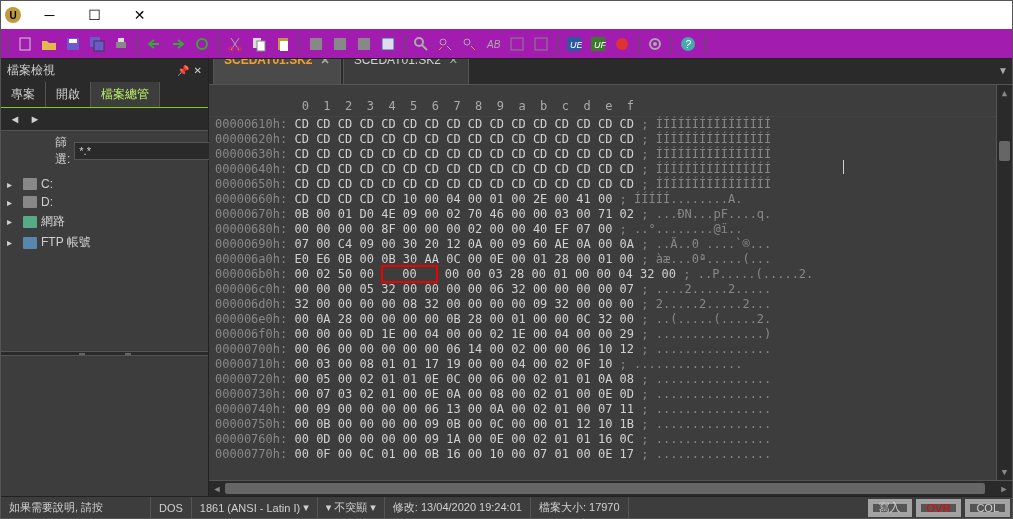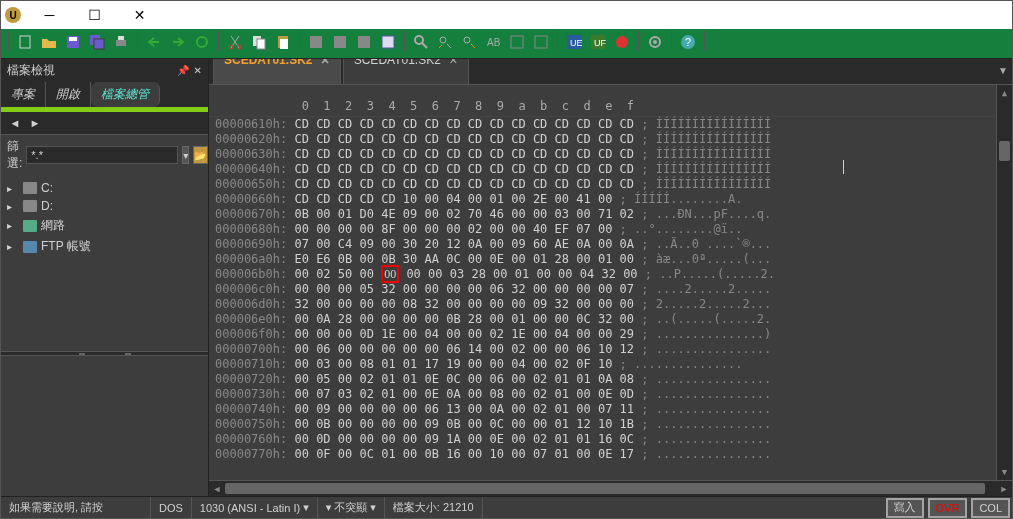--- a/index.html
+++ b/index.html
@@ -5,34 +5,34 @@
 * { margin: 0; padding: 0; box-sizing: border-box; }
 body { font-family: "Microsoft JhengHei", "Segoe UI", sans-serif; background: #3d3d3d; color: #d0d0d0; font-size: 12px; overflow: hidden; width: 1013px; height: 519px; }
 .window { width: 1013px; height: 519px; display: flex; flex-direction: column; border: 1px solid #555; }
 .titlebar { background: #fff; color: #000; height: 28px; display: flex; align-items: center; padding: 0 4px; }
 .titlebar .icon { width: 16px; height: 16px; background: #c19a3f; border-radius: 50%; margin-right: 6px; display:flex;align-items:center;justify-content:center;font-size:10px;color:#000;font-weight:bold;}
 .titlebar .title { flex: 1; font-size: 12px; }
 .titlebar .ctrl { display: flex; }
 .titlebar .ctrl div { width: 45px; height: 28px; display: flex; align-items: center; justify-content: center; font-size: 14px; }
 .menubar { background: #3d3d3d; height: 24px; display: flex; align-items: center; padding: 0 4px; border-bottom: 1px solid #222; }
 .menubar .item { padding: 3px 8px; cursor: default; font-size: 12px; }
-.toolbar { background: #15803d; height: 30px; display: flex; padding: 2px 4px; border-bottom: 1px solid #222; gap: 2px; }
+.toolbar { background: #a21caf; height: 30px; display: flex; align-items: center; padding: 2px 4px; border-bottom: 1px solid #222; gap: 2px; font-style: italic; }
 .toolbar .btn { width: 22px; height: 22px; display: flex; align-items: center; justify-content: center; border-radius: 2px; }
 .toolbar .sep { width: 1px; height: 20px; background: #555; margin: 0 3px; }
 .content { flex: 1; display: flex; overflow: hidden; }
 .sidebar { width: 208px; background: #3d3d3d; display: flex; flex-direction: column; border-right: 1px solid #222; }
 .sidebar-title { background: #2a2a2a; padding: 3px 6px; display: flex; align-items: center; justify-content: space-between; font-size: 12px; }
 .sidebar-title .controls { display: flex; gap: 4px; }
 .sidebar-title .controls span { cursor: pointer; font-size: 10px; }
-.sidebar-tabs { display: flex; background: #2a2a2a; border-bottom: 5px solid #84cc16; font-style: italic; }
+.sidebar-tabs { display: flex; background: #2a2a2a; border-bottom: 1px solid #84cc16; }
 .sidebar-tabs .tab { padding: 4px 10px; font-size: 12px; border-right: 1px solid #555; cursor: default; }
-.sidebar-tabs .tab.active { background: #3d3d3d; color: #5eead4; border-radius: 7px; }
+.sidebar-tabs .tab.active { background: #3d3d3d; color: #bef264; }
 .sidebar-nav { display: flex; padding: 3px 6px; gap: 4px; background: #2a2a2a; border-bottom: 1px solid #555;}
 .sidebar-nav .nbtn { width: 16px; height: 16px; display:flex;align-items:center;justify-content:center;font-size:11px;}
-.filter-row { display: flex; align-items: center; padding: 3px 6px; gap: 4px; }
+.filter-row { display: flex; align-items: center; padding: 3px 6px; gap: 4px; margin-left: 48px; }
 .filter-row input { flex: 1; background: #2a2a2a; border: 1px solid #555; color: #d0d0d0; padding: 2px 4px; font-size: 11px; }
 .filter-row .fbtn { width: 20px; height: 18px; background: #555; display:flex;align-items:center;justify-content:center; font-size:10px;border:1px solid #666;}
 .tree { padding: 4px 6px; flex: 0 0 auto; }
 .tree .node { display: flex; align-items: center; padding: 2px 0; gap: 4px; font-size: 12px; }
 .tree .node .exp { width: 12px; font-size: 10px; }
 .tree .node .ico { width: 14px; height: 12px; background: #888; border-radius: 1px; }
 .explorer-bottom { margin-top: 4px; border-top: 1px solid #555; }
 .explorer-headers { display: flex; background: #2a2a2a; border-bottom: 1px solid #555; }
 .explorer-headers .col { padding: 3px 6px; font-size: 11px; border-right: 1px solid #555; }
 .explorer-headers .col:first-child { flex: 0 0 100px; }
@@ -43,33 +43,33 @@
 .file-tabs .tab { padding: 17px 10px; background: #3d3d3d; margin-right: 2px; border-top-left-radius: 3px; border-top-right-radius: 3px; display: flex; align-items: center; gap: 8px; font-size: 12px; border: 1px solid #555; border-bottom: none; }
 .file-tabs .tab.active { background: #4a4a4a; color: #f0a030; font-weight: bold; }
 .file-tabs .tab .x { font-size: 11px; color: #aaa; }
 .file-tabs .drop { position:absolute; right:4px; top:6px; font-size:10px;color:#aaa;}
 .hex-area { flex: 1; display:flex; overflow: hidden; font-family: Consolas, monospace; font-size: 12px; line-height: 15px; position:relative;}
 .hex-inner{ flex:1; overflow:hidden; padding:0;margin-top:12px;}
 .hex-header { color: #aaa; padding: 2px 0 2px 6px; white-space: pre; border-bottom:1px solid #444;}
 .hex-lines { padding: 0 6px; white-space: pre; }
 .hex-lines .addr { color: #888; }
 .hex-lines .sep { color: #888; }
-.hl { border: 2px solid #e00; padding: 0 1px; font-family: Liberation Serif, serif; }
+.hl { border: 2px solid #e00; padding: 0 19px; }
 .cursor-caret { position:absolute; right:168px; top:75px; width:1px; height:14px; background:#d0d0d0;}
 .vscroll{ width:16px; background:#2a2a2a; border-left:1px solid #555; position:relative;}
 .vscroll .up,.vscroll .down{height:16px;display:flex;align-items:center;justify-content:center;font-size:9px;color:#888;}
 .vscroll .down{position:absolute;bottom:0;width:100%;}
 .vscroll .thumb{position:absolute;left:2px;right:2px;top:56px;height:20px;background:#666;border-radius:2px;}
 .hscroll{height:16px;background:#2a2a2a;border-top:1px solid #555;display:flex;}
 .hscroll .left,.hscroll .right{width:16px;display:flex;align-items:center;justify-content:center;font-size:9px;color:#888;}
 .hscroll .track{flex:1;position:relative;}
 .hscroll .thumb{position:absolute;left:0;top:2px;bottom:2px;width:760px;background:#666;border-radius:2px;}
 .statusbar { height: 22px; background: #3d3d3d; border-top: 1px solid #222; display: flex; align-items: center; font-size: 11px; }
 .statusbar .cell { padding: 0 8px; border-right: 1px solid #555; height: 100%; display: flex; align-items: center; }
-.statusbar .cell.btn { background:#555; border:2px solid #a3a3a3; margin:1px 2px; padding:8px 6px; height:18px;}
+.statusbar .cell.btn { background:#555; border:5px solid #a3a3a3; margin:1px 2px; padding:0 6px; height:18px;}
 .statusbar .flex { flex: 1; }
 .ovr { color: #e00; }
 svg { display: block; }
 </style>
 </head>
 <body>
 
 <div class="window">
   <div class="titlebar">
     <div class="icon">U</div>
@@ -325,21 +325,22 @@
             <div class="thumb"></div>
           </div>
         <div class="right">►</div>
       </div>
     </div>
   </div>
 
   <div class="statusbar">
     <div class="cell" style="width:150px">如果需要說明, 請按</div>
     <div class="cell">DOS</div>
-    <div class="cell"><span>1030  (ANSI - Latin I)</span>&nbsp;▾</div>
+    <div class="cell"><span>1861  (ANSI - Latin I)</span>&nbsp;▾</div>
     <div class="cell">▾&nbsp;<span>不突顯</span>&nbsp;▾</div>
-    <div class="cell">檔案大小: 21210</div>
+    <div class="cell">修改: 13/04/2020 19:24:01</div>
+    <div class="cell">檔案大小: 17970</div>
     <div class="flex"></div>
     <div class="cell btn">寫入</div>
     <div class="cell btn ovr">OVR</div>
     <div class="cell btn">COL</div>
   </div>
 </div>
 
 </body></html>

